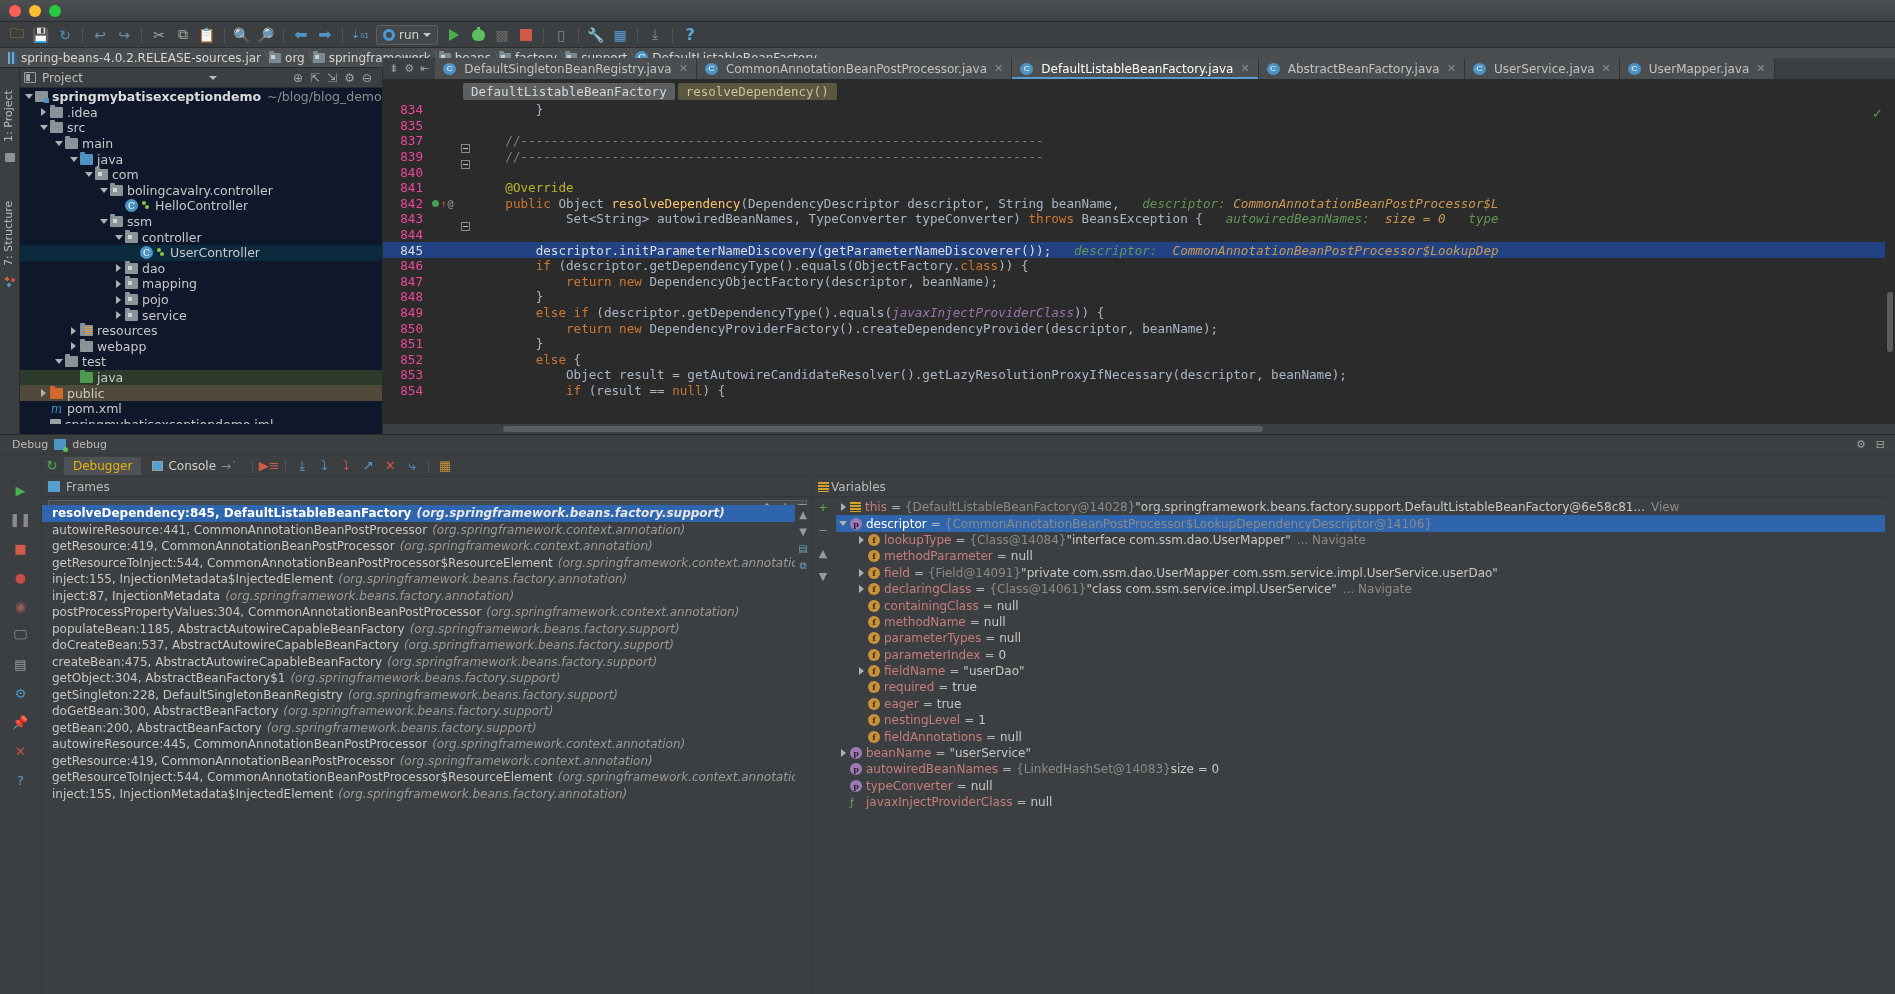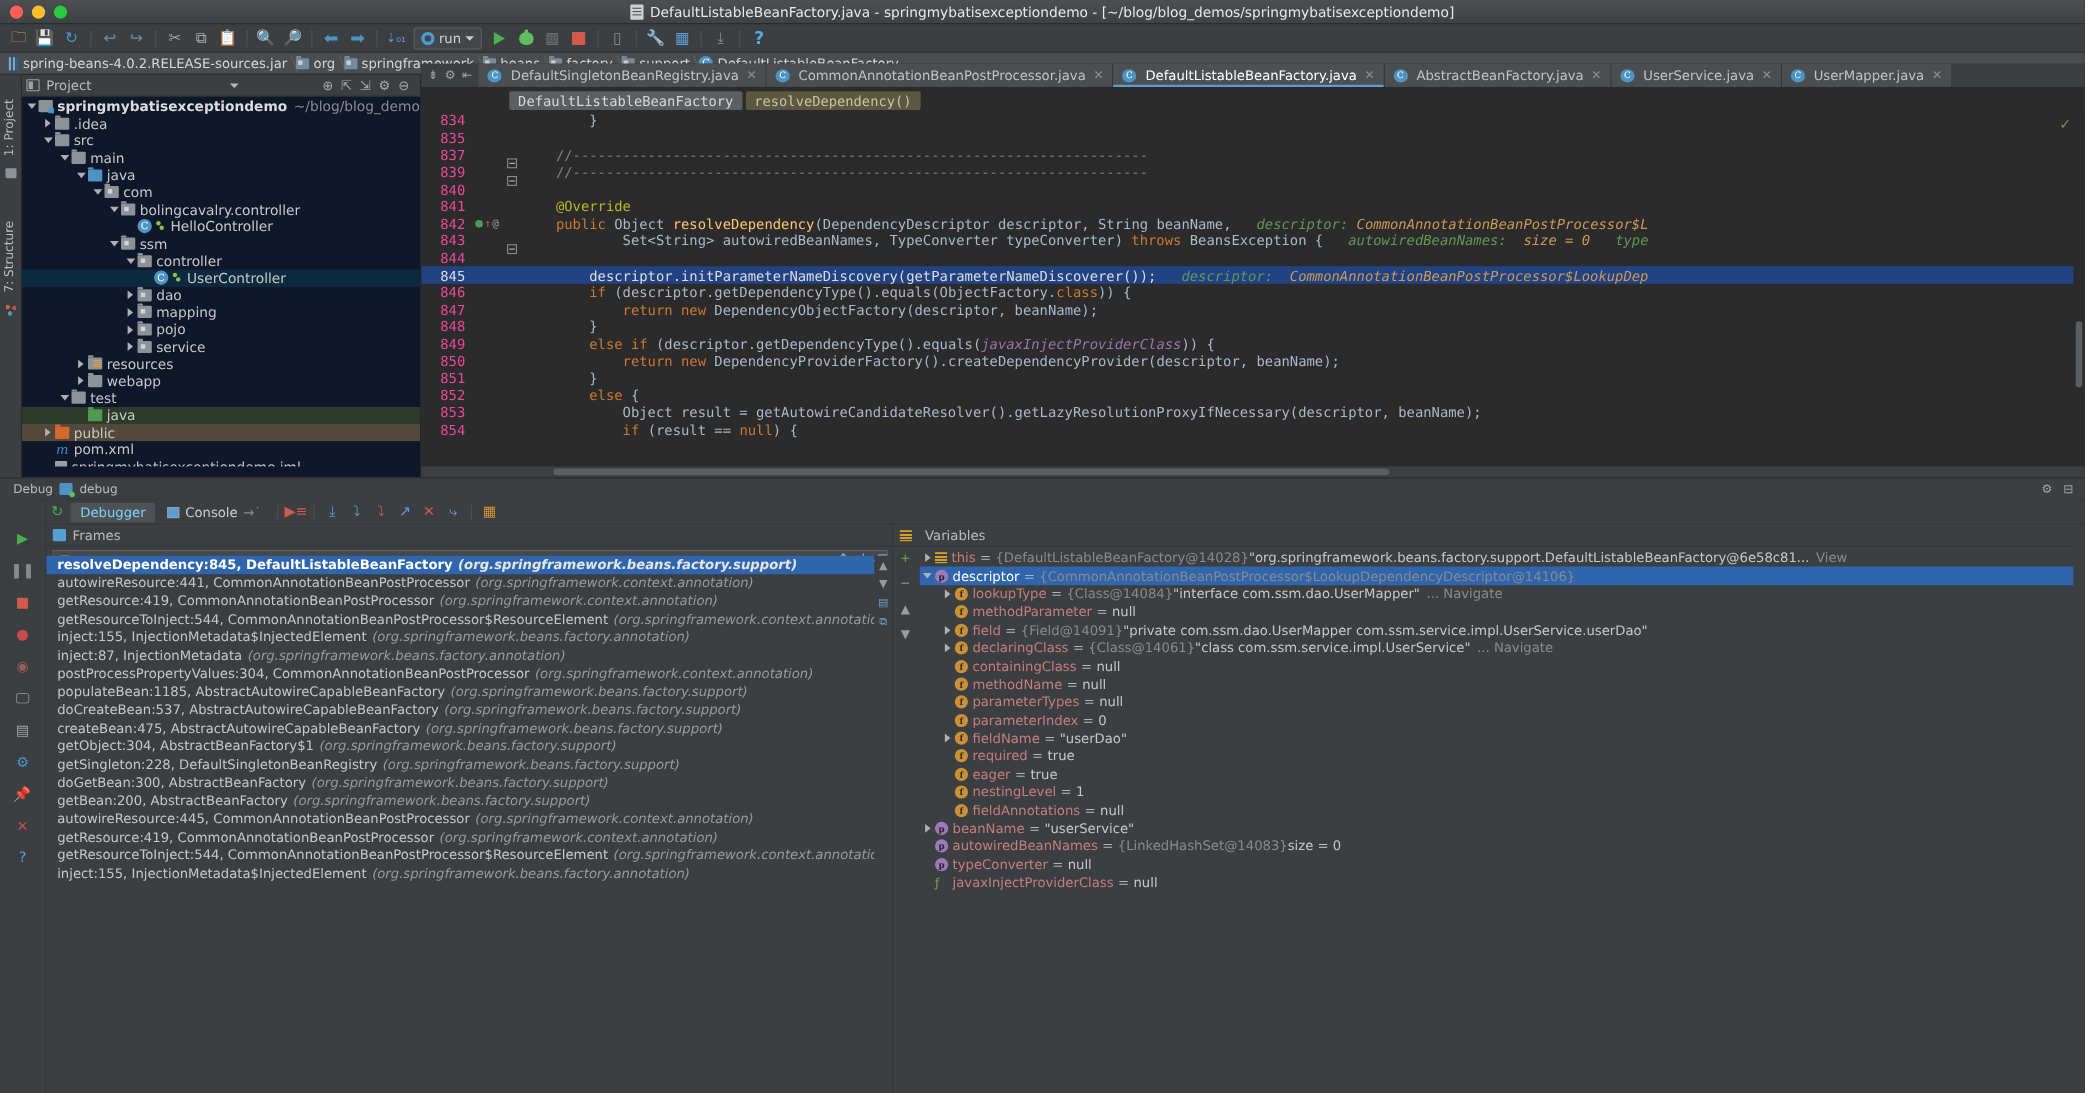--- a/index.html
+++ b/index.html
@@ -171,21 +171,21 @@
 
   
   .debugpanel{position:absolute;left:0;top:434px;right:0;bottom:0;background:#3c3f41;border-top:1px solid #2b2b2b;}
   .dp-head{height:20px;display:flex;align-items:center;gap:6px;padding-left:12px;font-size:11px;color:#bbb;border-bottom:1px solid #343739;}
   .dp-head .dbgico{width:12px;height:11px;background:#4d94c4;border-radius:1px;position:relative;}
   .dp-head .dbgico:after{content:"";position:absolute;right:-2px;bottom:-2px;width:5px;height:5px;border-radius:50%;background:#5fbf5f;}
   .dp-head .right{margin-left:auto;display:flex;gap:10px;padding-right:10px;color:#a0a0a0;}
 
   .dp-tabs{height:22px;display:flex;align-items:center;padding-left:42px;gap:2px;border-bottom:1px solid #343739;background:#3c3f41;}
   .dtab{padding:2px 9px;font-size:12px;color:#cfcfcf;display:flex;align-items:center;gap:5px;border-radius:2px 2px 0 0;}
-  .dtab.active{background:#4e5254;color:#7dd3fc;}
+  .dtab.active{background:#4e5254;color:#eab308;}
   .consoleico{width:11px;height:10px;border:1px solid #9aa0a4;background:#55a0d0;}
   .dtb{width:20px;height:18px;display:flex;align-items:center;justify-content:center;font-size:13px;color:#a8c0d0;}
   .vsep{width:1px;height:14px;background:#4f5254;margin:0 4px;}
 
   .dp-left-strip{position:absolute;left:0;top:20px;bottom:0;width:42px;background:#3c3f41;border-right:1px solid #343739;
      display:flex;flex-direction:column;align-items:center;padding-top:26px;gap:11px;}
   .dstrip-ico{width:18px;height:18px;display:flex;align-items:center;justify-content:center;font-size:13px;}
 
   .frames{position:absolute;left:42px;top:42px;width:770px;bottom:0;background:#3c3f41;border-right:1px solid #343739;}
   .fr-head{height:20px;display:flex;align-items:center;gap:6px;padding-left:6px;font-size:12px;color:#bbb;border-bottom:1px solid #343739;}
@@ -196,21 +196,21 @@
   .thread-row .dd{margin-left:auto;width:0;height:0;border-left:4px solid transparent;border-right:4px solid transparent;border-top:4px solid #c8c8c8;}
   .fr-list{position:absolute;top:28px;left:0;right:16px;bottom:0;overflow:hidden;padding-top:0px;}
   .frrow{height:16.5px;display:flex;align-items:center;padding-left:10px;font-size:12px;color:#c7c7c7;white-space:nowrap;}
   .frrow.sel{background:#2f65ad;color:#fff;font-weight:bold;}
   .frrow .pkg{font-style:italic;color:#9a9a9a;margin-left:5px;}
   .frrow.sel .pkg{color:#e6e6e6;font-weight:bold;}
   .fr-side{position:absolute;right:0;top:28px;bottom:0;width:16px;background:#3c3f41;display:flex;flex-direction:column;align-items:center;gap:6px;padding-top:4px;color:#9a9a9a;font-size:10px;}
   .fr-topbtns{position:absolute;right:4px;top:24px;display:flex;gap:8px;color:#8fb8d8;font-size:12px;}
 
   .variables{position:absolute;left:812px;top:42px;right:10px;bottom:0;background:#3c3f41;}
-  .var-head{height:20px;display:flex;align-items:center;gap:12px;padding-left:6px;font-size:12px;color:#bbb;border-bottom:1px solid #343739;}
+  .var-head{height:20px;display:flex;align-items:center;gap:2px;padding-left:6px;font-size:12px;color:#bbb;border-bottom:1px solid #343739;}
   .var-head .vico{width:11px;height:10px;background:repeating-linear-gradient(#d4a02c 0 2px,#3c3f41 2px 3px);}
   .var-strip{position:absolute;left:0;top:20px;width:22px;bottom:0;display:flex;flex-direction:column;align-items:center;gap:10px;padding-top:4px;color:#9a9a9a;font-size:11px;}
   .var-list{position:absolute;left:24px;top:22px;right:0;bottom:0;overflow:hidden;}
   .vrow{height:16.4px;display:flex;align-items:center;font-size:12px;white-space:nowrap;color:#c7c7c7;}
   .vrow.sel{background:#2f65ad;color:#fff;}
   .vtw{width:14px;flex:0 0 14px;display:flex;align-items:center;justify-content:center;}
   .vico-f{width:12px;height:12px;border-radius:50%;background:#c9913a;color:#3a2d10;font-size:8px;font-weight:bold;
      display:flex;align-items:center;justify-content:center;margin-right:4px;flex:0 0 12px;font-family:"DejaVu Serif",serif;}
   .vico-p{width:12px;height:12px;border-radius:50%;background:#9c7ab5;color:#2a1c33;font-size:8px;font-weight:bold;
      display:flex;align-items:center;justify-content:center;margin-right:4px;flex:0 0 12px;font-family:"DejaVu Serif",serif;}
@@ -226,24 +226,20 @@
 </head>
 <body>
 
 <div class="app">
 
   <div class="titlebar">
     <div class="traffic">
       <span class="dot r"></span>
       <span class="dot y"></span>
       <span class="dot g"></span>
-    </div>
-    <div class="title-text">
-      <span class="title-ico"></span>
-      <span>DefaultListableBeanFactory.java - springmybatisexceptiondemo - [~/blog/blog_demos/springmybatisexceptiondemo]</span>
     </div>
   </div>
 
   <div class="toolbar">
     <div class="tb" style="color:#d4a02c;">🗀</div>
     <div class="tb">💾</div>
     <div class="tb" style="color:#4d94c4;">↻</div>
     <div class="tb sep"></div>
     <div class="tb" style="color:#6b8fa8;">↩</div>
     <div class="tb" style="color:#6b8fa8;">↪</div>

